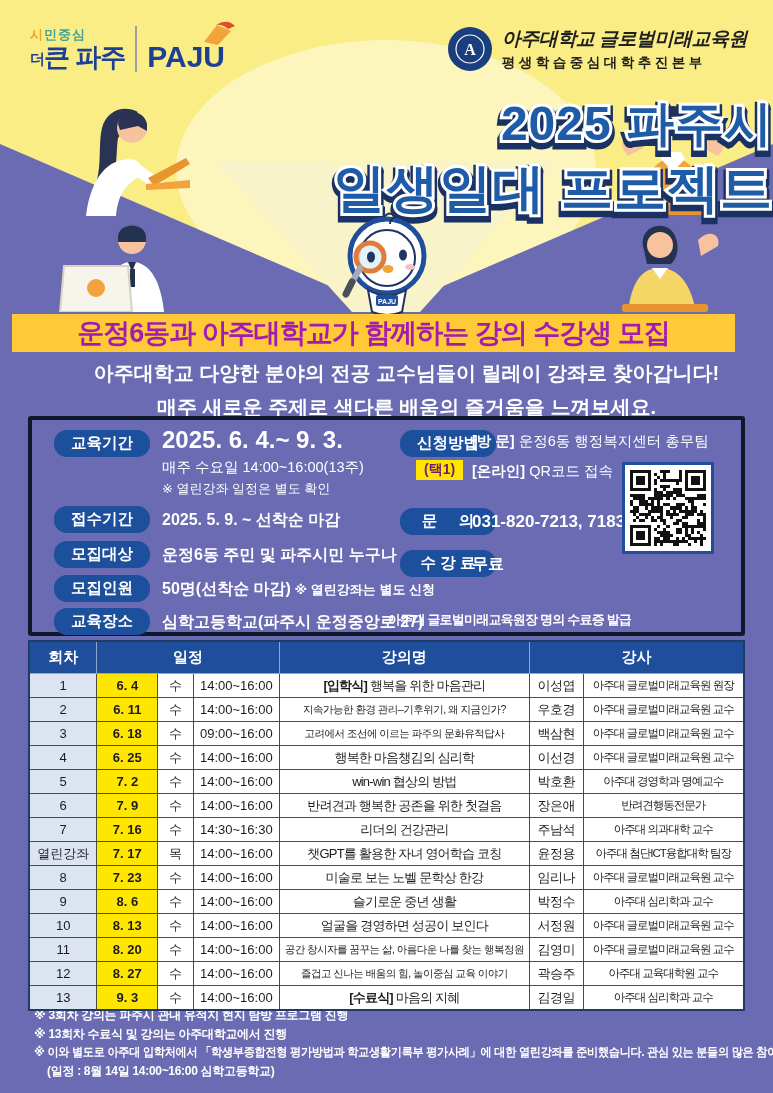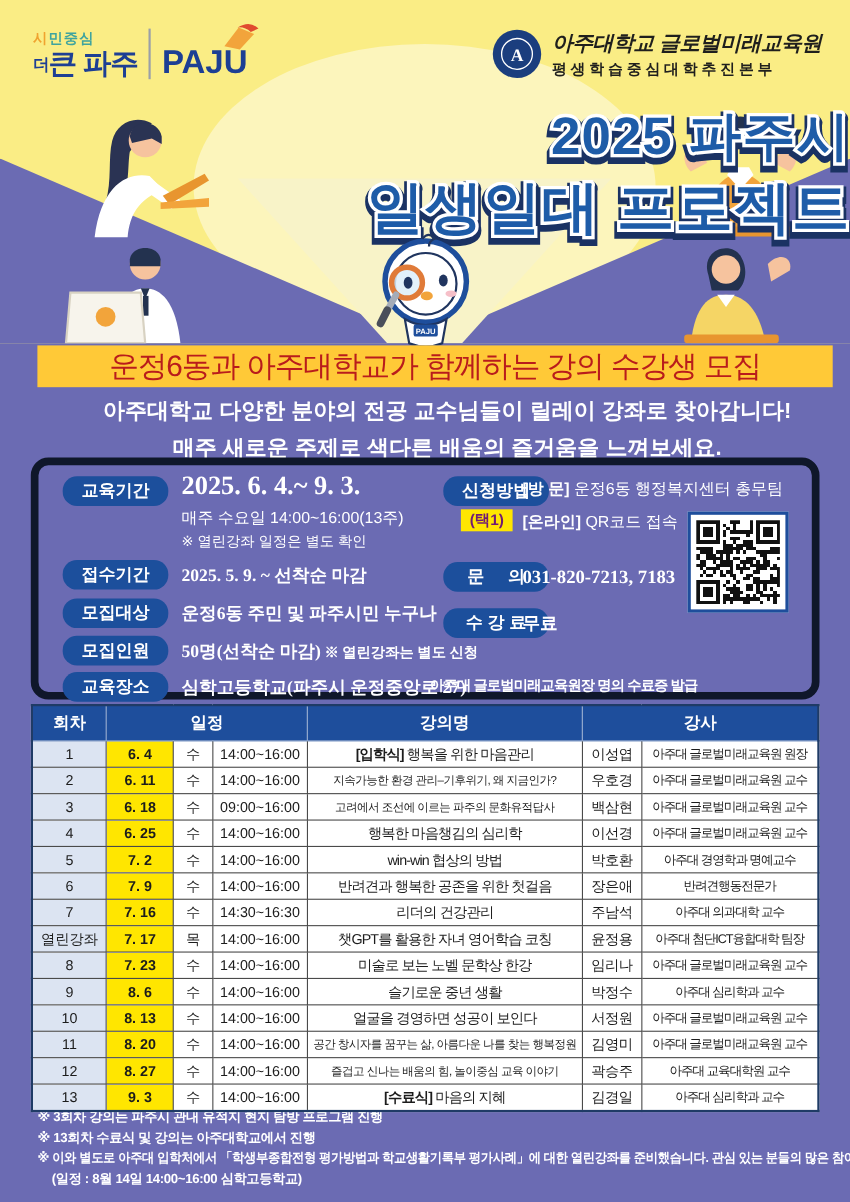--- a/index.html
+++ b/index.html
@@ -37,33 +37,33 @@
   .tline{position:relative;display:block;letter-spacing:1px;}
   .tline.l1{font-size:48px;height:62px;}
   .tline.l2{font-size:52px;height:66px;}
   .tspan{position:absolute;left:0;right:0;top:0;}
   .t-back{-webkit-text-stroke:11px #1A3263;color:#1A3263;transform:translateY(4px);}
   .t-mid{-webkit-text-stroke:6px #ffffff;color:#fff;}
   .t-front{color:#1E5CA8;}
   
   .ill{position:absolute;z-index:2;}
   
-  .banner{position:absolute;top:314px;left:34px;width:723px;height:38px;background:#FFC937;
+  .banner{position:absolute;top:314px;left:12px;width:723px;height:38px;background:#FFC937;
     display:flex;align-items:center;justify-content:center;z-index:4;
-    font-size:27px;font-weight:normal;color:#b91c1c;letter-spacing:-1px;}
+    font-size:27px;font-weight:bold;color:#a21caf;letter-spacing:-1px;}
   
   .intro{position:absolute;top:360px;left:0;width:100%;text-align:center;color:#fff;font-weight:bold;}
   .intro .i1{font-size:20px;}
   .intro .i2{font-size:20px;margin-top:7px;}
   
-  .card{position:absolute;top:416px;left:28px;width:717px;height:220px;border:7px solid #0f172a;
-        border-radius:16px;box-sizing:border-box;color:#fff;}
+  .card{position:absolute;top:416px;left:28px;width:717px;height:220px;border:4px solid #0f172a;
+        border-radius:3px;box-sizing:border-box;color:#fff;}
   .pill{position:absolute;width:96px;text-align:center;background:#1C4F9C;color:#fff;
         font-size:15.5px;font-weight:bold;border-radius:13px;padding:3px 0;white-space:pre;}
-  .val{position:absolute;font-size:16px;font-weight:bold;white-space:nowrap;font-family:Liberation Serif, serif;}
+  .val{position:absolute;font-size:16px;font-weight:bold;white-space:nowrap;}
   .sub{position:absolute;font-size:14.5px;font-weight:normal;white-space:nowrap;}
   .choose{position:absolute;background:#FFE600;color:#701a75;font-size:14px;font-weight:bold;
           padding:1px 8px;}
   .tag{font-weight:bold;}
   .qr-box{position:absolute;left:590px;top:42px;width:92px;height:92px;background:#fff;
           border:3px solid #1E4E9C;box-sizing:border-box;padding:5px;}
   .qr-box svg{width:100%;height:100%;display:block;}
   .cert{position:absolute;font-size:13px;font-weight:bold;letter-spacing:-0.8px;white-space:nowrap;}
   
   .sched{position:absolute;top:640px;left:28px;width:717px;z-index:2;}

